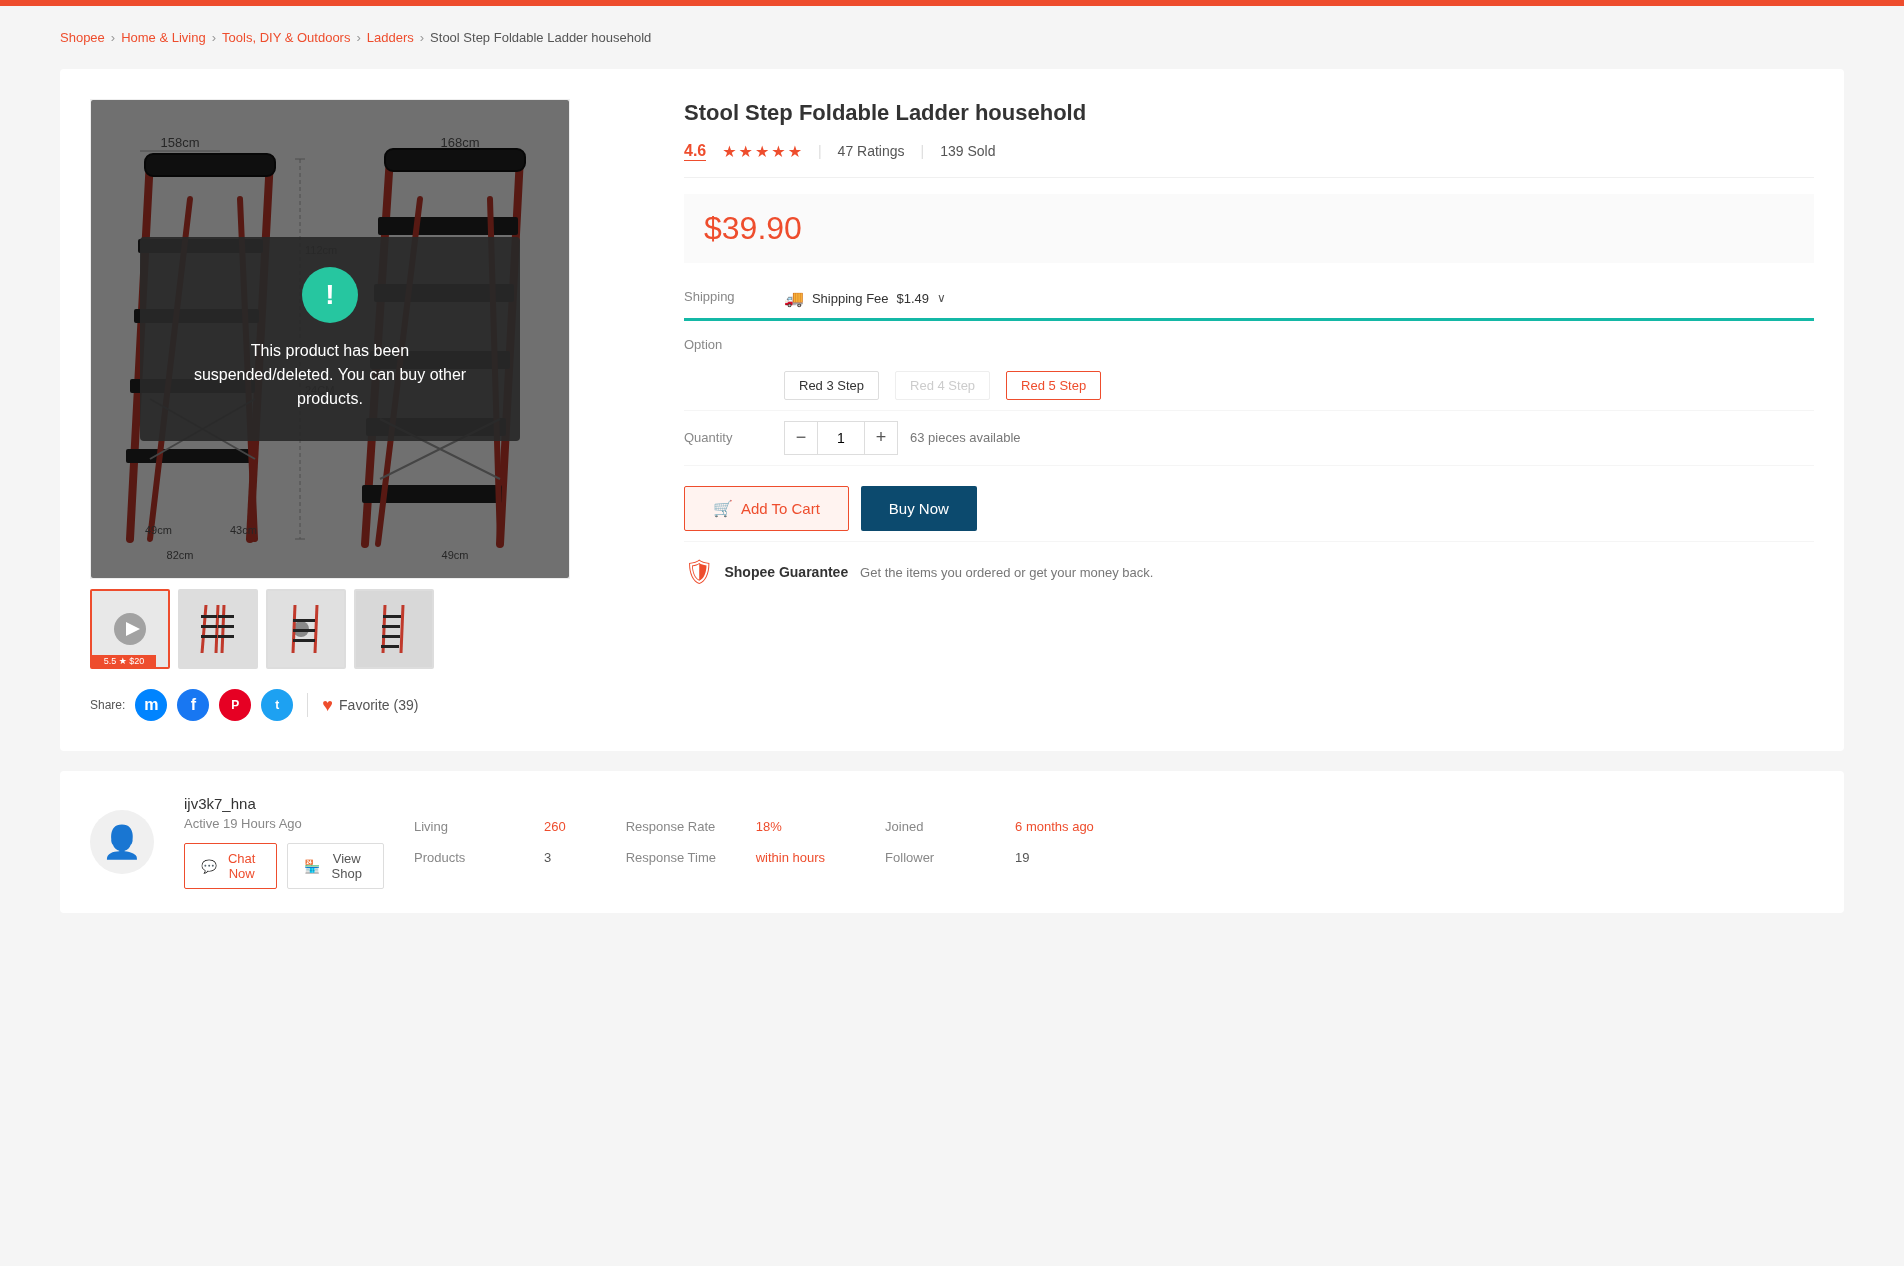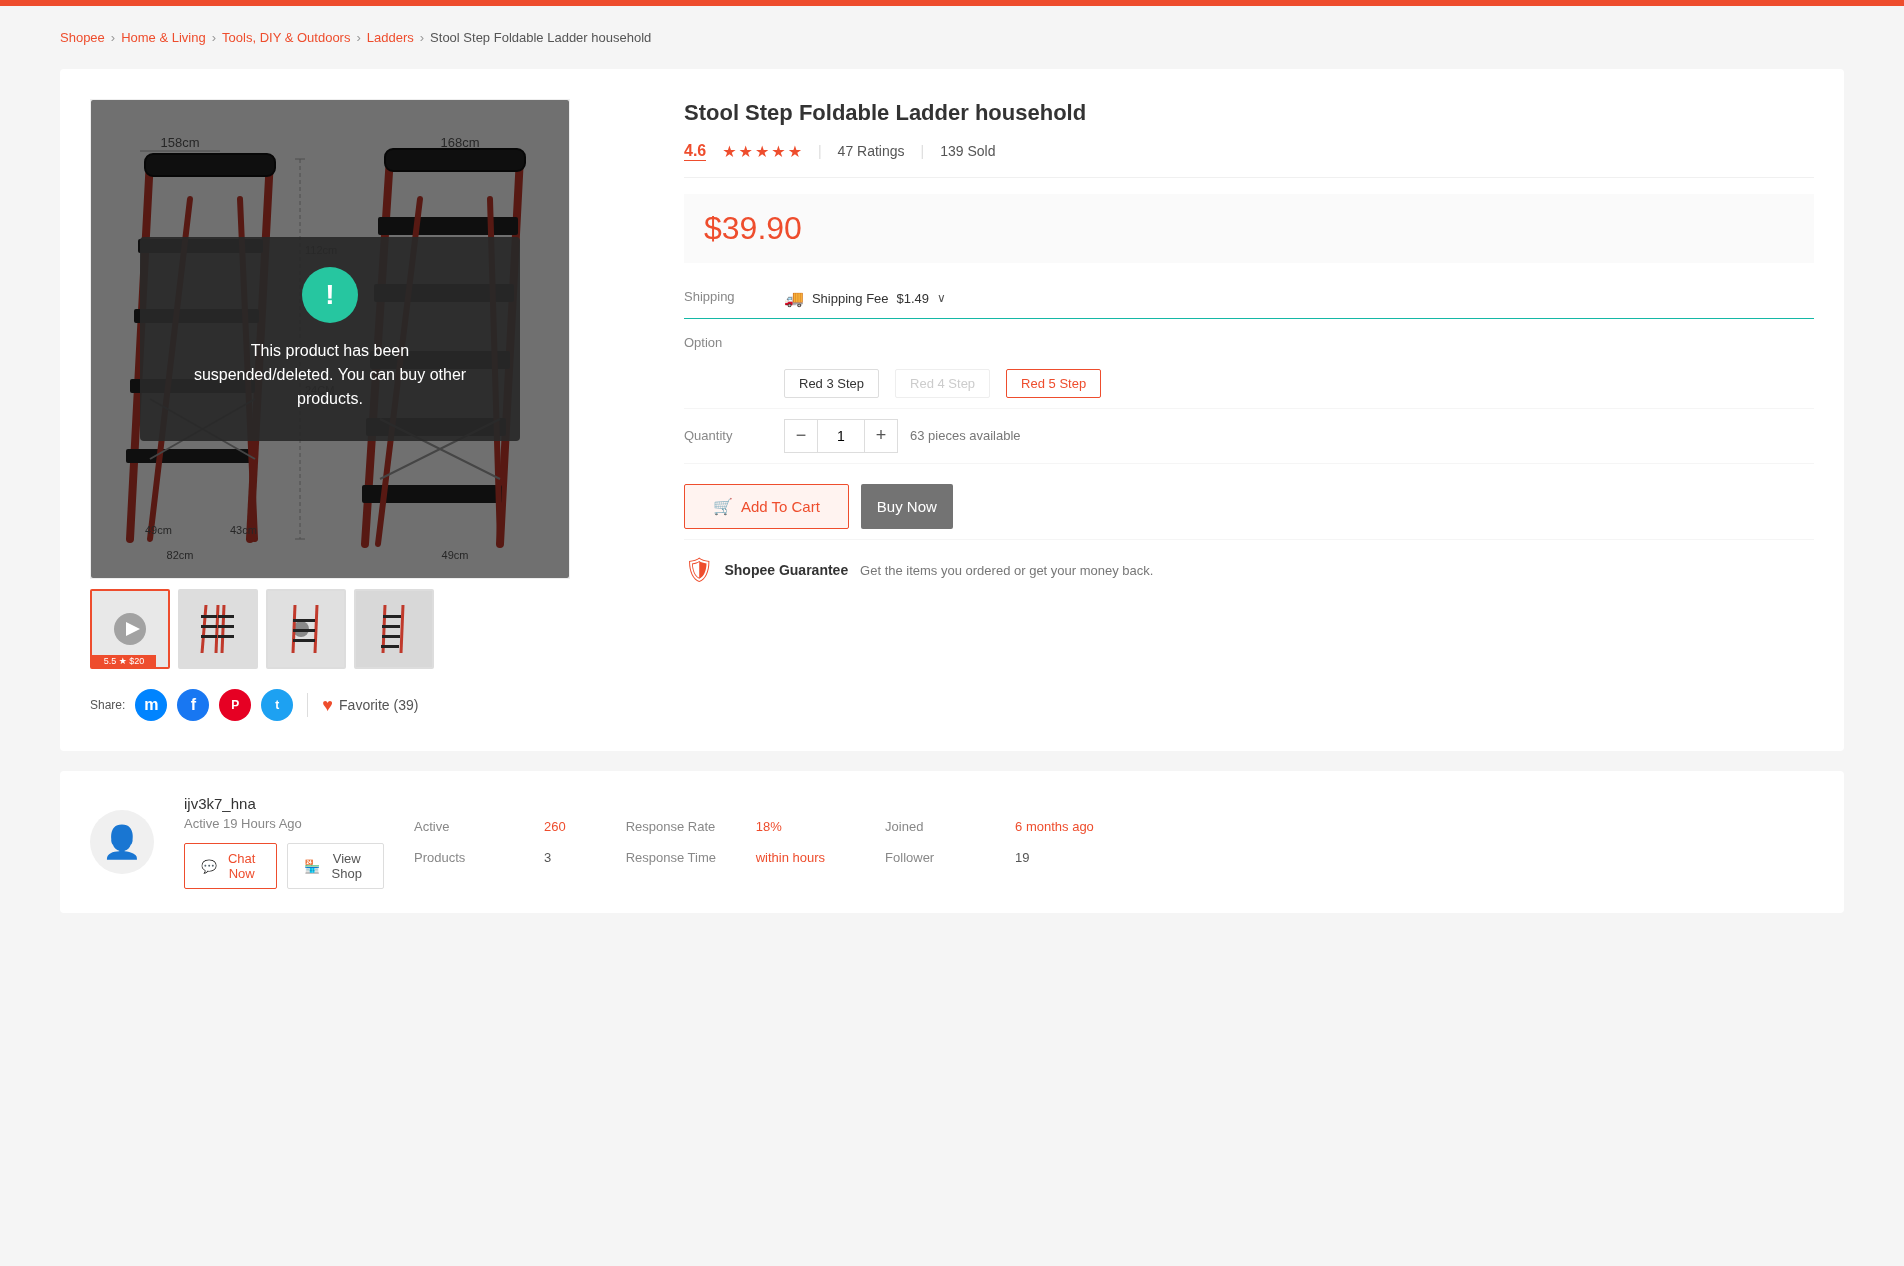--- a/index.html
+++ b/index.html
@@ -43,21 +43,21 @@
     .stars { display: flex; gap: 2px; }
     .star { color: #ee4d2d; font-size: 16px; }
     .star-half { color: #ee4d2d; font-size: 16px; }
     .rating-sep { color: #ddd; }
     .ratings-count { color: #555; font-size: 14px; }
     .sold-count { color: #555; font-size: 14px; }
 
     .price-section { background: #fafafa; padding: 16px 20px; margin-bottom: 16px; }
     .price { color: #ee4d2d; font-size: 32px; font-weight: 300; }
 
-    .info-row { display: flex; align-items: flex-start; padding: 10px 0; border-bottom: 1px solid #14b8a6; }
+    .info-row { display: flex; align-items: flex-start; padding: 10px 0; border-bottom: 3px solid #14b8a6; }
     .info-label { width: 100px; color: #888; font-size: 13px; flex-shrink: 0; }
     .info-content { flex: 1; display: flex; align-items: center; gap: 8px; font-size: 13px; }
     .truck-icon { font-size: 16px; }
     .shipping-fee { font-size: 13px; color: #333; }
     .chevron-down { color: #555; font-size: 12px; }
 
     .option-row { display: flex; align-items: flex-start; padding: 10px 0; border-bottom: 1px solid #f5f5f5; }
     .option-label { width: 100px; color: #888; font-size: 13px; flex-shrink: 0; margin-top: 6px; }
     .option-buttons { display: flex; gap: 16px; flex-wrap: wrap; margin-top: 40px; }
     .option-btn { padding: 6px 14px; border: 1px solid #ddd; background: #fff; font-size: 13px; cursor: pointer; border-radius: 2px; color: #333; position: relative; }
@@ -67,21 +67,21 @@
     .qty-row { display: flex; align-items: center; padding: 10px 0; border-bottom: 1px solid #f5f5f5; }
     .qty-label { width: 100px; color: #888; font-size: 13px; flex-shrink: 0; }
     .qty-control { display: flex; align-items: center; border: 1px solid #ddd; }
     .qty-btn { width: 32px; height: 32px; display: flex; align-items: center; justify-content: center; cursor: pointer; background: #fff; font-size: 18px; color: #555; border: none; }
     .qty-input { width: 48px; height: 32px; text-align: center; border: none; border-left: 1px solid #ddd; border-right: 1px solid #ddd; font-size: 14px; }
     .pieces-text { margin-left: 12px; font-size: 13px; color: #777; }
 
     .action-row { display: flex; gap: 12px; margin-top: 20px; }
     .add-to-cart-btn { display: flex; align-items: center; gap: 8px; padding: 12px 28px; border: 1px solid #ee4d2d; background: #fff3f0; color: #ee4d2d; font-size: 15px; cursor: pointer; border-radius: 2px; }
     .cart-icon { font-size: 16px; }
-    .buy-now-btn { padding: 12px 16px; background: #737373; color: #fff; font-size: 15px; cursor: pointer; border: none; border-radius: 2px; }
+    .buy-now-btn { padding: 12px 28px; background: #0c4a6e; color: #fff; font-size: 15px; cursor: pointer; border: none; border-radius: 2px; }
 
     .guarantee-row { display: flex; align-items: center; gap: 10px; padding: 16px 0; border-top: 1px solid #f5f5f5; margin-top: 10px; }
     .shield-icon { color: #ee4d2d; font-size: 24px; }
     .guarantee-title { font-weight: 600; font-size: 14px; color: #333; }
     .guarantee-text { font-size: 13px; color: #777; }
 
     
     .overlay { position: absolute; top: 0; left: 0; right: 0; bottom: 0; background: rgba(0,0,0,0.55); display: flex; align-items: center; justify-content: center; z-index: 10; border-radius: 2px; }
     .suspended-box { background: rgba(40,40,40,0.92); color: white; padding: 30px 40px; border-radius: 4px; text-align: center; max-width: 380px; }
     .warning-circle { width: 56px; height: 56px; background: #26c6a0; border-radius: 50%; display: flex; align-items: center; justify-content: center; margin: 0 auto 16px; font-size: 28px; color: white; font-weight: bold; }
@@ -354,21 +354,21 @@
       <button class="viewshop-btn">
         <span>🏪</span>
         <span>View Shop</span>
       </button>
     </div>
   </div>
 
   <div class="seller-stats">
     <div class="stat-group">
       <div class="stat-item">
-        <span class="stat-label">Active</span>
+        <span class="stat-label">Living</span>
         <span class="stat-value">260</span>
       </div>
       <div class="stat-item">
         <span class="stat-label">Products</span>
         <span class="stat-value gray">3</span>
       </div>
     </div>
     <div class="stat-group">
       <div class="stat-item">
         <span class="stat-label">Response Rate</span>

